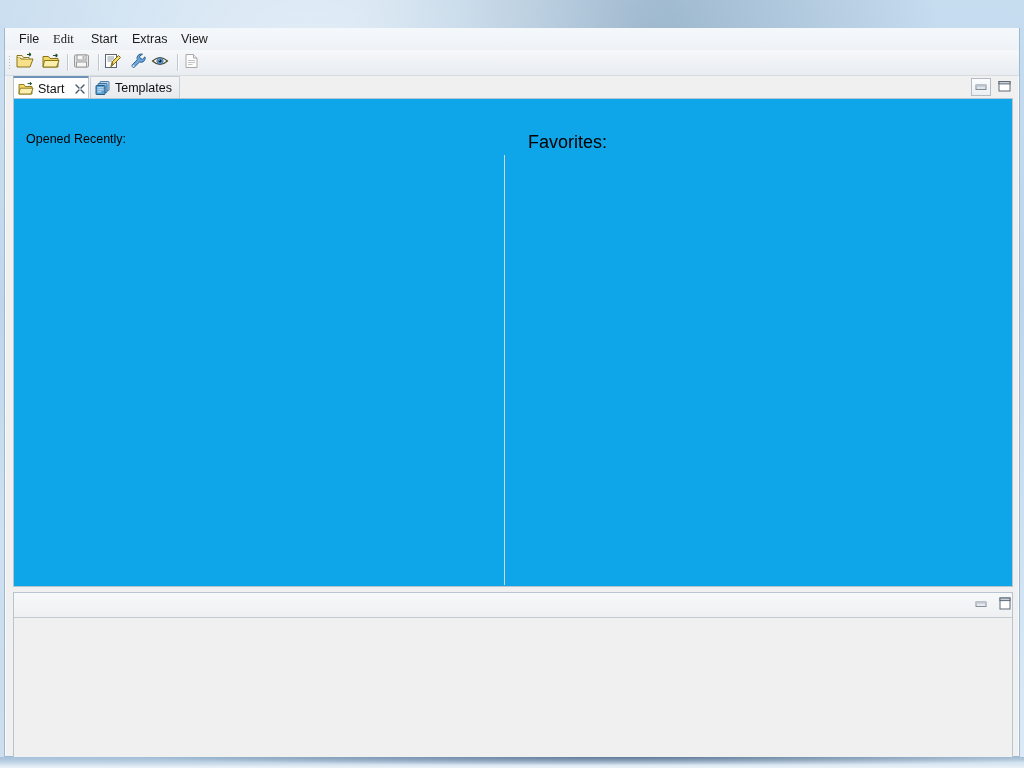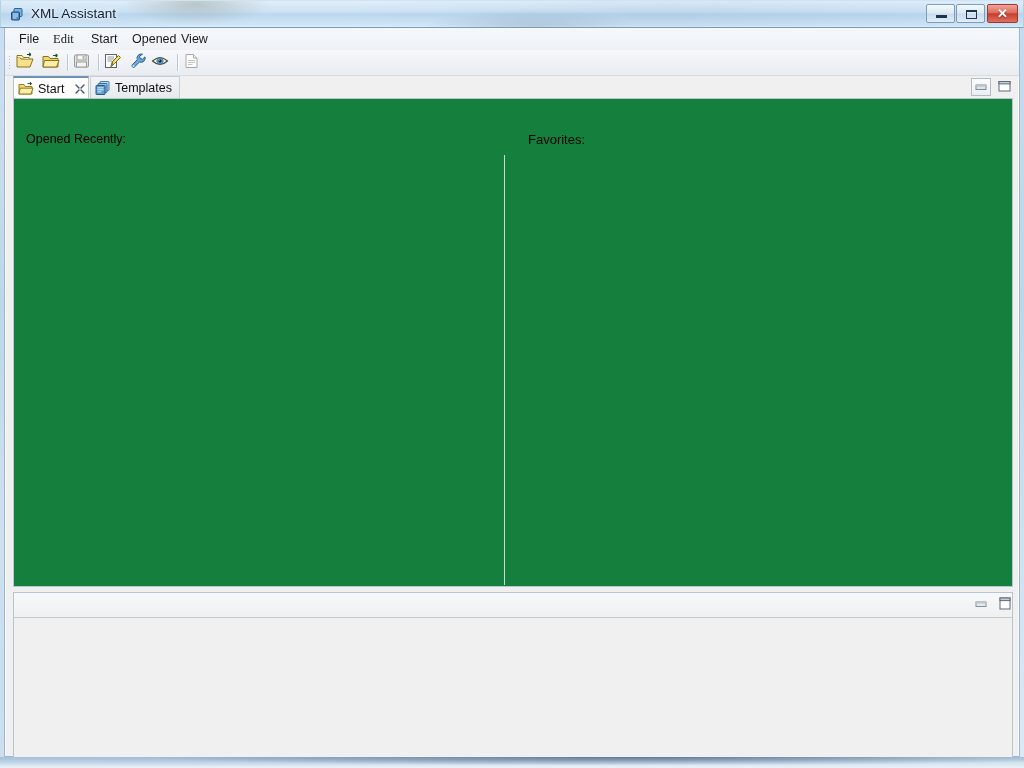--- a/index.html
+++ b/index.html
@@ -265,38 +265,38 @@
     border: 1px solid #b3bcc5;
     background: linear-gradient(180deg, #fbfcfd 0%, #eceff2 100%);
   }
 
   
   #editor {
     position: absolute;
     left: 8px; top: 71px;
     width: 1000px;
     height: 488px;
-    background: #15803d;
+    background: #0ea5e9;
     border: 1px solid #b8c4cf;
     border-top: none;
     box-sizing: border-box;
     overflow: hidden;
     text-decoration: underline;
   }
   #label-recent {
     position: absolute;
     left: 12px; top: 33px;
     font-size: 12.5px;
     color: #000000;
     white-space: nowrap;
   }
   #label-favorites {
     position: absolute;
     left: 514px; top: 33px;
-    font-size: 13px;
+    font-size: 18px;
     color: #000000;
     white-space: nowrap;
   }
   #col-divider {
     position: absolute;
     left: 490px;
     top: 56px;
     width: 1px;
     height: 430px;
     background: #d2d6da;
@@ -350,54 +350,28 @@
       linear-gradient(180deg, #b6cfe4 0%, #cfe0ee 45%, #e9f1f8 100%);
   }
 </style>
 </head>
 <body>
 
 <div id="desktop"></div>
 
 <div id="window">
 
-  <div id="titlebar">
-
-    <span id="app-icon">
-      <svg width="16" height="16" viewBox="0 0 16 16">
-        <rect x="5" y="1.5" width="8" height="8" rx="1" fill="#7fb2dd" stroke="#2f6391" stroke-width="1"></rect>
-        <rect x="2.5" y="5" width="8" height="8" rx="1" fill="#4d8cc4" stroke="#1e4f7c" stroke-width="1"></rect>
-        <rect x="4" y="6.5" width="5" height="1" fill="#d8ecfb"></rect>
-        <rect x="4" y="8.5" width="5" height="1" fill="#d8ecfb"></rect>
-        <rect x="4" y="10.5" width="3.5" height="1" fill="#d8ecfb"></rect>
-      </svg>
-    </span>
-
-    <span id="title-text">XML Assistant</span>
-
-    <div class="winbtn winbtn-normal" id="btn-min">
-      <span class="glyph-min"></span>
-    </div>
-
-    <div class="winbtn winbtn-normal" id="btn-max">
-      <span class="glyph-max"></span>
-    </div>
-
-    <div class="winbtn" id="btn-close">
-      <span class="glyph-close">✕</span>
-    </div>
-  </div>
 
   <div id="client">
 
     <div id="menubar">
       <div class="menu-item" style="left:8px;">File</div>
       <div class="menu-item" style="left:42px;font-family:Liberation Serif, serif;">Edit</div>
       <div class="menu-item" style="left:80px;">Start</div>
-      <div class="menu-item" style="left:121px;">Opened</div>
+      <div class="menu-item" style="left:121px;">Extras</div>
       <div class="menu-item" style="left:170px;">View</div>
     </div>
 
     <div id="toolbar">
 
       <span class="tb-grip"></span>
 
       <div class="tb-btn" style="left:10px;">
         <svg width="20" height="18" viewBox="0 0 20 18">
           <path d="M2 5 L2 15 L15 15 L18 7 L6 7 L4.5 5 Z" fill="#f7e08a" stroke="#8a7417" stroke-width="1" stroke-linejoin="round"></path>

